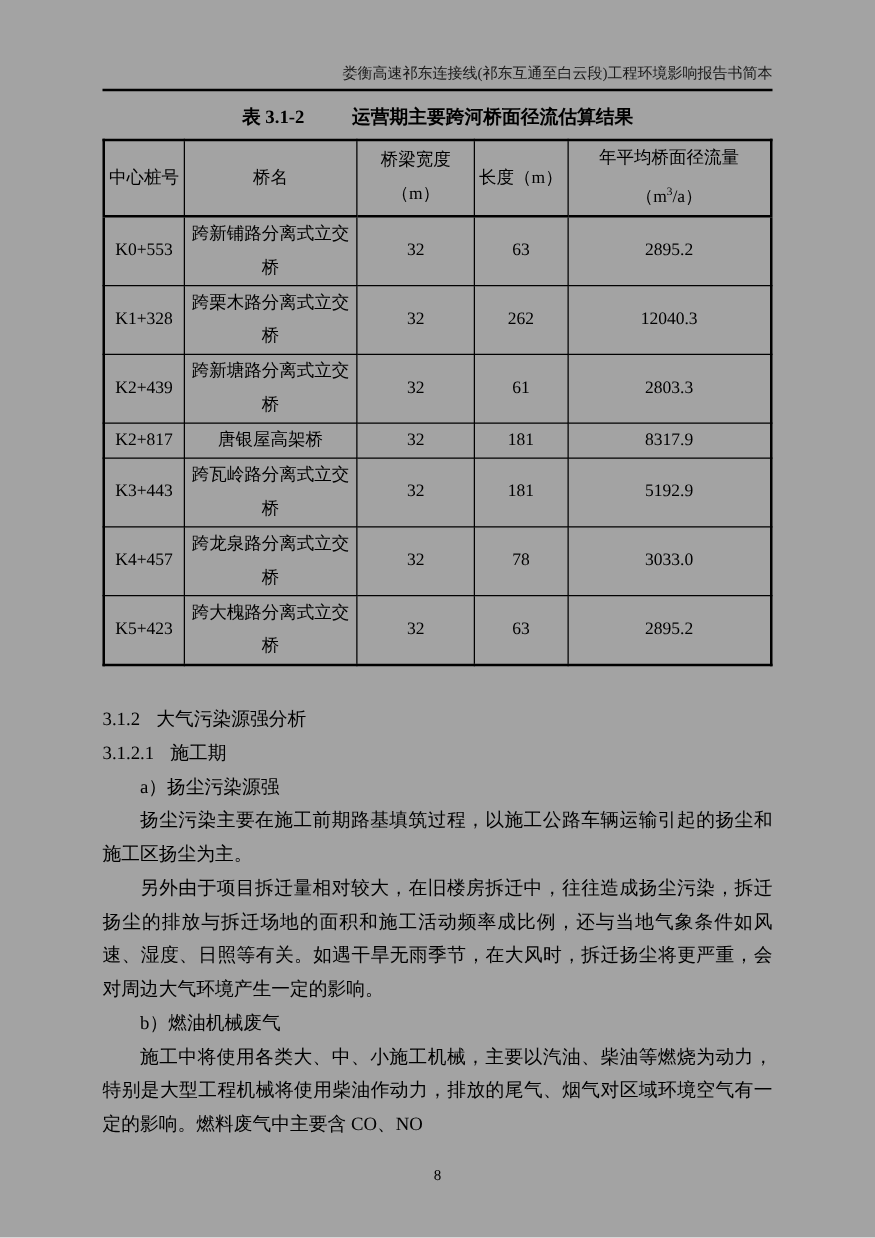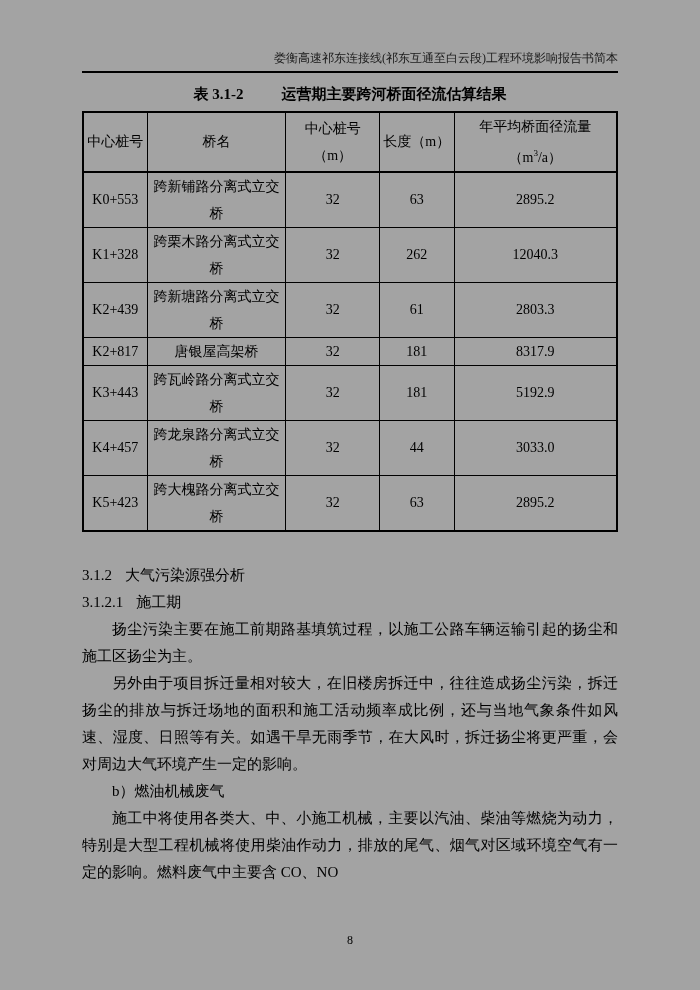--- a/index.html
+++ b/index.html
@@ -114,21 +114,21 @@
         <col style="width:12%">
         <col style="width:26%">
         <col style="width:17.5%">
         <col style="width:14%">
         <col style="width:30.5%">
       </colgroup>
       <thead>
         <tr>
           <th>中心桩号</th>
           <th>桥名</th>
-          <th>中心桩号（m）</th>
+          <th>桥梁宽度（m）</th>
           <th>长度（m）</th>
           <th><span>年平均桥面径流量（m</span><sup class="unit">3</sup><span>/a）</span></th>
         </tr>
       </thead>
       <tbody>
         <tr>
           <td>K0+553</td>
           <td>跨新铺路分离式立交桥</td>
           <td>32</td>
           <td>63</td>
@@ -159,37 +159,38 @@
           <td>K3+443</td>
           <td>跨瓦岭路分离式立交桥</td>
           <td>32</td>
           <td>181</td>
           <td>5192.9</td>
         </tr>
         <tr>
           <td>K4+457</td>
           <td>跨龙泉路分离式立交桥</td>
           <td>32</td>
-          <td>44</td>
+          <td>78</td>
           <td>3033.0</td>
         </tr>
         <tr>
           <td>K5+423</td>
           <td>跨大槐路分离式立交桥</td>
           <td>32</td>
           <td>63</td>
           <td>2895.2</td>
         </tr>
       </tbody>
     </table>
 
     <p class="section-heading heading-gap"><span class="h-num">3.1.2</span><span>大气污染源强分析</span></p>
 
     <p class="section-heading"><span class="h-num">3.1.2.1</span><span>施工期</span></p>
 
+    <p class="list-item"><span>a）扬尘污染源强</span></p>
 
     <p class="para"><span>扬尘污染主要在施工前期路基填筑过程，以施工公路车辆运输引起的扬尘和施工区扬尘为主。</span></p>
 
     <p class="para"><span>另外由于项目拆迁量相对较大，在旧楼房拆迁中，往往造成扬尘污染，拆迁扬尘的排放与拆迁场地的面积和施工活动频率成比例，还与当地气象条件如风速、湿度、日照等有关。如遇干旱无雨季节，在大风时，拆迁扬尘将更严重，会对周边大气环境产生一定的影响。</span></p>
 
     <p class="list-item"><span>b）燃油机械废气</span></p>
 
     <p class="para"><span>施工中将使用各类大、中、小施工机械，主要以汽油、柴油等燃烧为动力，特别是大型工程机械将使用柴油作动力，排放的尾气、烟气对区域环境空气有一定的影响。燃料废气中主要含 CO、NO</span></p>
 
   </div>

